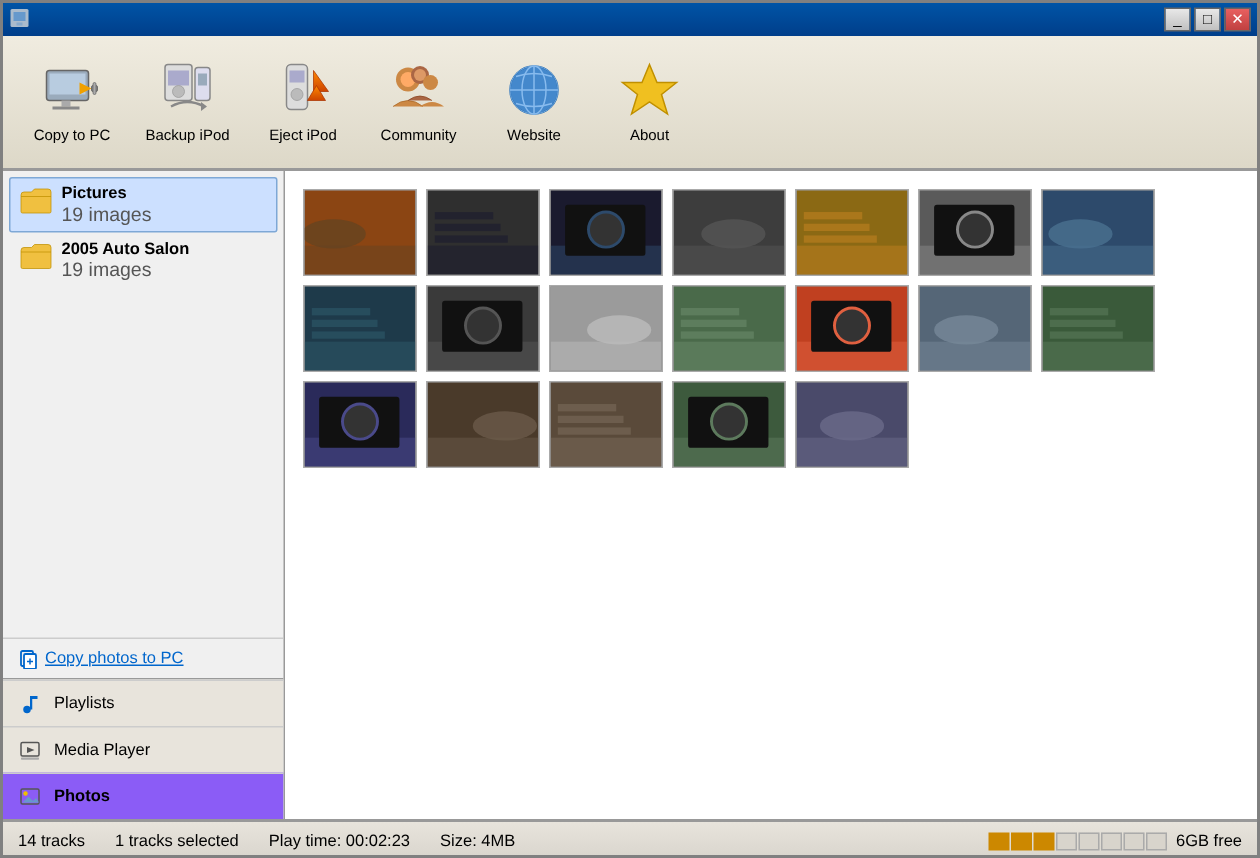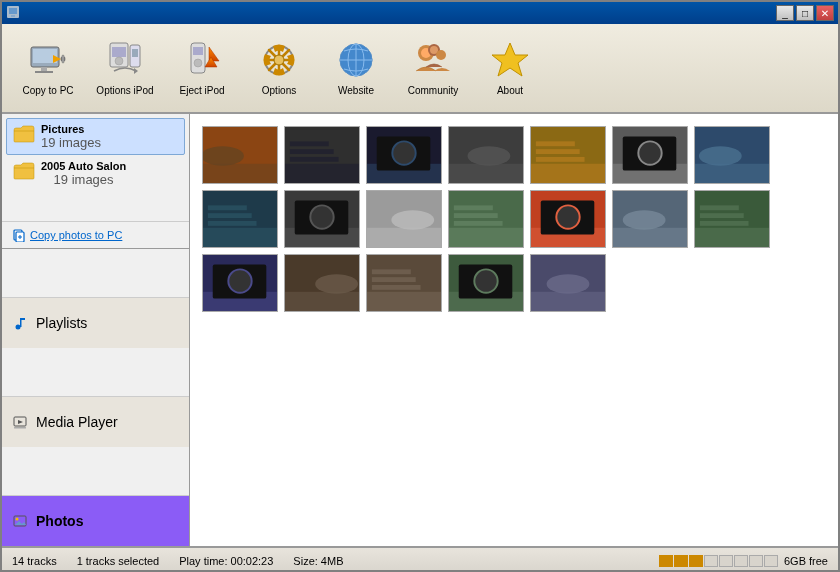--- a/index.html
+++ b/index.html
@@ -110,21 +110,21 @@
       align-items: flex-start;
       padding: 4px 6px;
       border-radius: 2px;
       cursor: pointer;
       gap: 6px;
     }
     .folder-item.selected {
       background: #cce0ff;
       border: 1px solid #7ea8d6;
     }
-    .folder-item:not(.selected) { border: 1px solid transparent; text-align: center; }
+    .folder-item:not(.selected) { border: 1px solid transparent; }
     .folder-icon {
       width: 22px;
       height: 18px;
       flex-shrink: 0;
       margin-top: 2px;
     }
     .folder-info { display: flex; flex-direction: column; }
     .folder-name { font-weight: bold; font-size: 11px; }
     .folder-count { font-size: 13px; color: #555; }
 
@@ -141,27 +141,26 @@
       align-items: center;
       gap: 4px;
     }
 
     #sidebar-nav {
       border-top: 1px solid #999;
     }
     .nav-item {
       display: flex;
       align-items: center;
-      padding: 17px 10px;
+      padding: 7px 10px;
       border-top: 1px solid #ccc;
       cursor: pointer;
-      font-size: 14px;
+      font-size: 11px;
       gap: 8px;
       background: #e8e4dc;
-      margin-top: 48px;
     }
     .nav-item.active {
       background: #8b5cf6;
       font-weight: bold;
     }
     .nav-icon {
       width: 16px;
       height: 16px;
       display: flex;
       align-items: center;
@@ -267,21 +266,21 @@
       <svg width="42" height="42" viewBox="0 0 42 42">
         <rect x="6" y="4" width="18" height="24" rx="2" fill="#ddd" stroke="#888" stroke-width="1"></rect>
         <rect x="8" y="8" width="14" height="10" fill="#aac"></rect>
         <circle cx="15" cy="22" r="4" fill="#bbb" stroke="#999" stroke-width="0.5"></circle>
         <rect x="26" y="6" width="10" height="22" rx="2" fill="#dde" stroke="#888" stroke-width="1"></rect>
         <rect x="28" y="10" width="6" height="8" fill="#9ab"></rect>
         <path d="M10 32 Q21 26 32 32" stroke="#888" stroke-width="1.5" fill="none"></path>
         <polygon points="30,29 34,32 30,35" fill="#888"></polygon>
       </svg>
     </div>
-    <div class="tool-btn-label">Options iPod</div>
+    <div class="tool-btn-label">Backup iPod</div>
   </div>
 
 
   <div class="tool-btn">
     <div class="tool-btn-icon">
       <svg width="42" height="42" viewBox="0 0 42 42">
         <defs>
           <linearGradient id="bolt" x1="0" y1="0" x2="0" y2="1">
             <stop offset="0%" stop-color="#ff8800"></stop>
             <stop offset="100%" stop-color="#cc4400"></stop>
@@ -290,64 +289,50 @@
         <rect x="10" y="4" width="14" height="30" rx="3" fill="#ddd" stroke="#888" stroke-width="1"></rect>
         <rect x="12" y="8" width="10" height="8" fill="#aac"></rect>
         <circle cx="17" cy="24" r="4" fill="#bbb" stroke="#999" stroke-width="0.5"></circle>
         <polygon points="28,8 38,22 28,22" fill="url(#bolt)" stroke="#aa3300" stroke-width="0.5"></polygon>
         <polygon points="30,18 36,28 24,28" fill="url(#bolt)" stroke="#aa3300" stroke-width="0.5"></polygon>
       </svg>
     </div>
     <div class="tool-btn-label">Eject iPod</div>
   </div>
 
-  <div class="tool-btn">
-    <div class="tool-btn-icon">
-      <svg width="42" height="42" viewBox="0 0 42 42">
-        <circle cx="21" cy="21" r="14" fill="none" stroke="#888" stroke-width="2"></circle>
-        <path d="M21 7 L21 35 M7 21 L35 21 M11 11 L31 31 M31 11 L11 31" stroke="#c08000" stroke-width="2.5" stroke-linecap="round"></path>
-        <circle cx="21" cy="21" r="5" fill="#e8c060" stroke="#a07000" stroke-width="1"></circle>
-        <path d="M15 7 Q21 4 27 7 L25 13 Q21 10 17 13 Z" fill="#cc8800"></path>
-        <path d="M35 15 Q38 21 35 27 L29 25 Q32 21 29 17 Z" fill="#cc8800"></path>
-        <path d="M27 35 Q21 38 15 35 L17 29 Q21 32 25 29 Z" fill="#cc8800"></path>
-        <path d="M7 27 Q4 21 7 15 L13 17 Q10 21 13 25 Z" fill="#cc8800"></path>
-      </svg>
-    </div>
-    <div class="tool-btn-label">Options</div>
-  </div>
-
-  <div class="tool-btn">
-    <div class="tool-btn-icon">
-      <svg width="42" height="42" viewBox="0 0 42 42">
-        <circle cx="21" cy="21" r="16" fill="#4488cc" stroke="#2266aa" stroke-width="1"></circle>
-        <circle cx="21" cy="21" r="16" fill="none" stroke="#88bbee" stroke-width="0.5"></circle>
-        <ellipse cx="21" cy="21" rx="8" ry="16" fill="none" stroke="#88bbee" stroke-width="1"></ellipse>
-        <line x1="5" y1="21" x2="37" y2="21" stroke="#88bbee" stroke-width="1"></line>
-        <line x1="21" y1="5" x2="21" y2="37" stroke="#88bbee" stroke-width="1"></line>
-        <path d="M9 12 Q21 8 33 12" fill="none" stroke="#88bbee" stroke-width="1"></path>
-        <path d="M9 30 Q21 34 33 30" fill="none" stroke="#88bbee" stroke-width="1"></path>
-      </svg>
-    </div>
-    <div class="tool-btn-label">Website</div>
-  </div>
 
   <div class="tool-btn">
     <div class="tool-btn-icon">
       <svg width="42" height="42" viewBox="0 0 42 42">
         <circle cx="14" cy="14" r="8" fill="#cc8844"></circle>
         <circle cx="14" cy="14" r="5" fill="#ffaa66"></circle>
         <circle cx="22" cy="11" r="6" fill="#aa6644"></circle>
         <circle cx="22" cy="11" r="4" fill="#dd9966"></circle>
         <path d="M4 32 Q14 24 24 32" fill="#cc8844" stroke="#aa6622" stroke-width="0.5"></path>
         <path d="M14 28 Q22 22 30 28" fill="#aa6644" stroke="#884422" stroke-width="0.5"></path>
         <circle cx="29" cy="16" r="5" fill="#cc8844"></circle>
         <path d="M22 32 Q30 26 38 32" fill="#cc8844"></path>
       </svg>
     </div>
     <div class="tool-btn-label">Community</div>
+  </div>
+
+  <div class="tool-btn">
+    <div class="tool-btn-icon">
+      <svg width="42" height="42" viewBox="0 0 42 42">
+        <circle cx="21" cy="21" r="16" fill="#4488cc" stroke="#2266aa" stroke-width="1"></circle>
+        <circle cx="21" cy="21" r="16" fill="none" stroke="#88bbee" stroke-width="0.5"></circle>
+        <ellipse cx="21" cy="21" rx="8" ry="16" fill="none" stroke="#88bbee" stroke-width="1"></ellipse>
+        <line x1="5" y1="21" x2="37" y2="21" stroke="#88bbee" stroke-width="1"></line>
+        <line x1="21" y1="5" x2="21" y2="37" stroke="#88bbee" stroke-width="1"></line>
+        <path d="M9 12 Q21 8 33 12" fill="none" stroke="#88bbee" stroke-width="1"></path>
+        <path d="M9 30 Q21 34 33 30" fill="none" stroke="#88bbee" stroke-width="1"></path>
+      </svg>
+    </div>
+    <div class="tool-btn-label">Website</div>
   </div>
 
   <div class="tool-btn">
     <div class="tool-btn-icon">
       <svg width="42" height="42" viewBox="0 0 42 42">
         <polygon points="21,4 26,16 39,16 29,24 33,37 21,29 9,37 13,24 3,16 16,16" fill="#f0c020" stroke="#c09000" stroke-width="1"></polygon>
       </svg>
     </div>
     <div class="tool-btn-label">About</div>
   </div>

